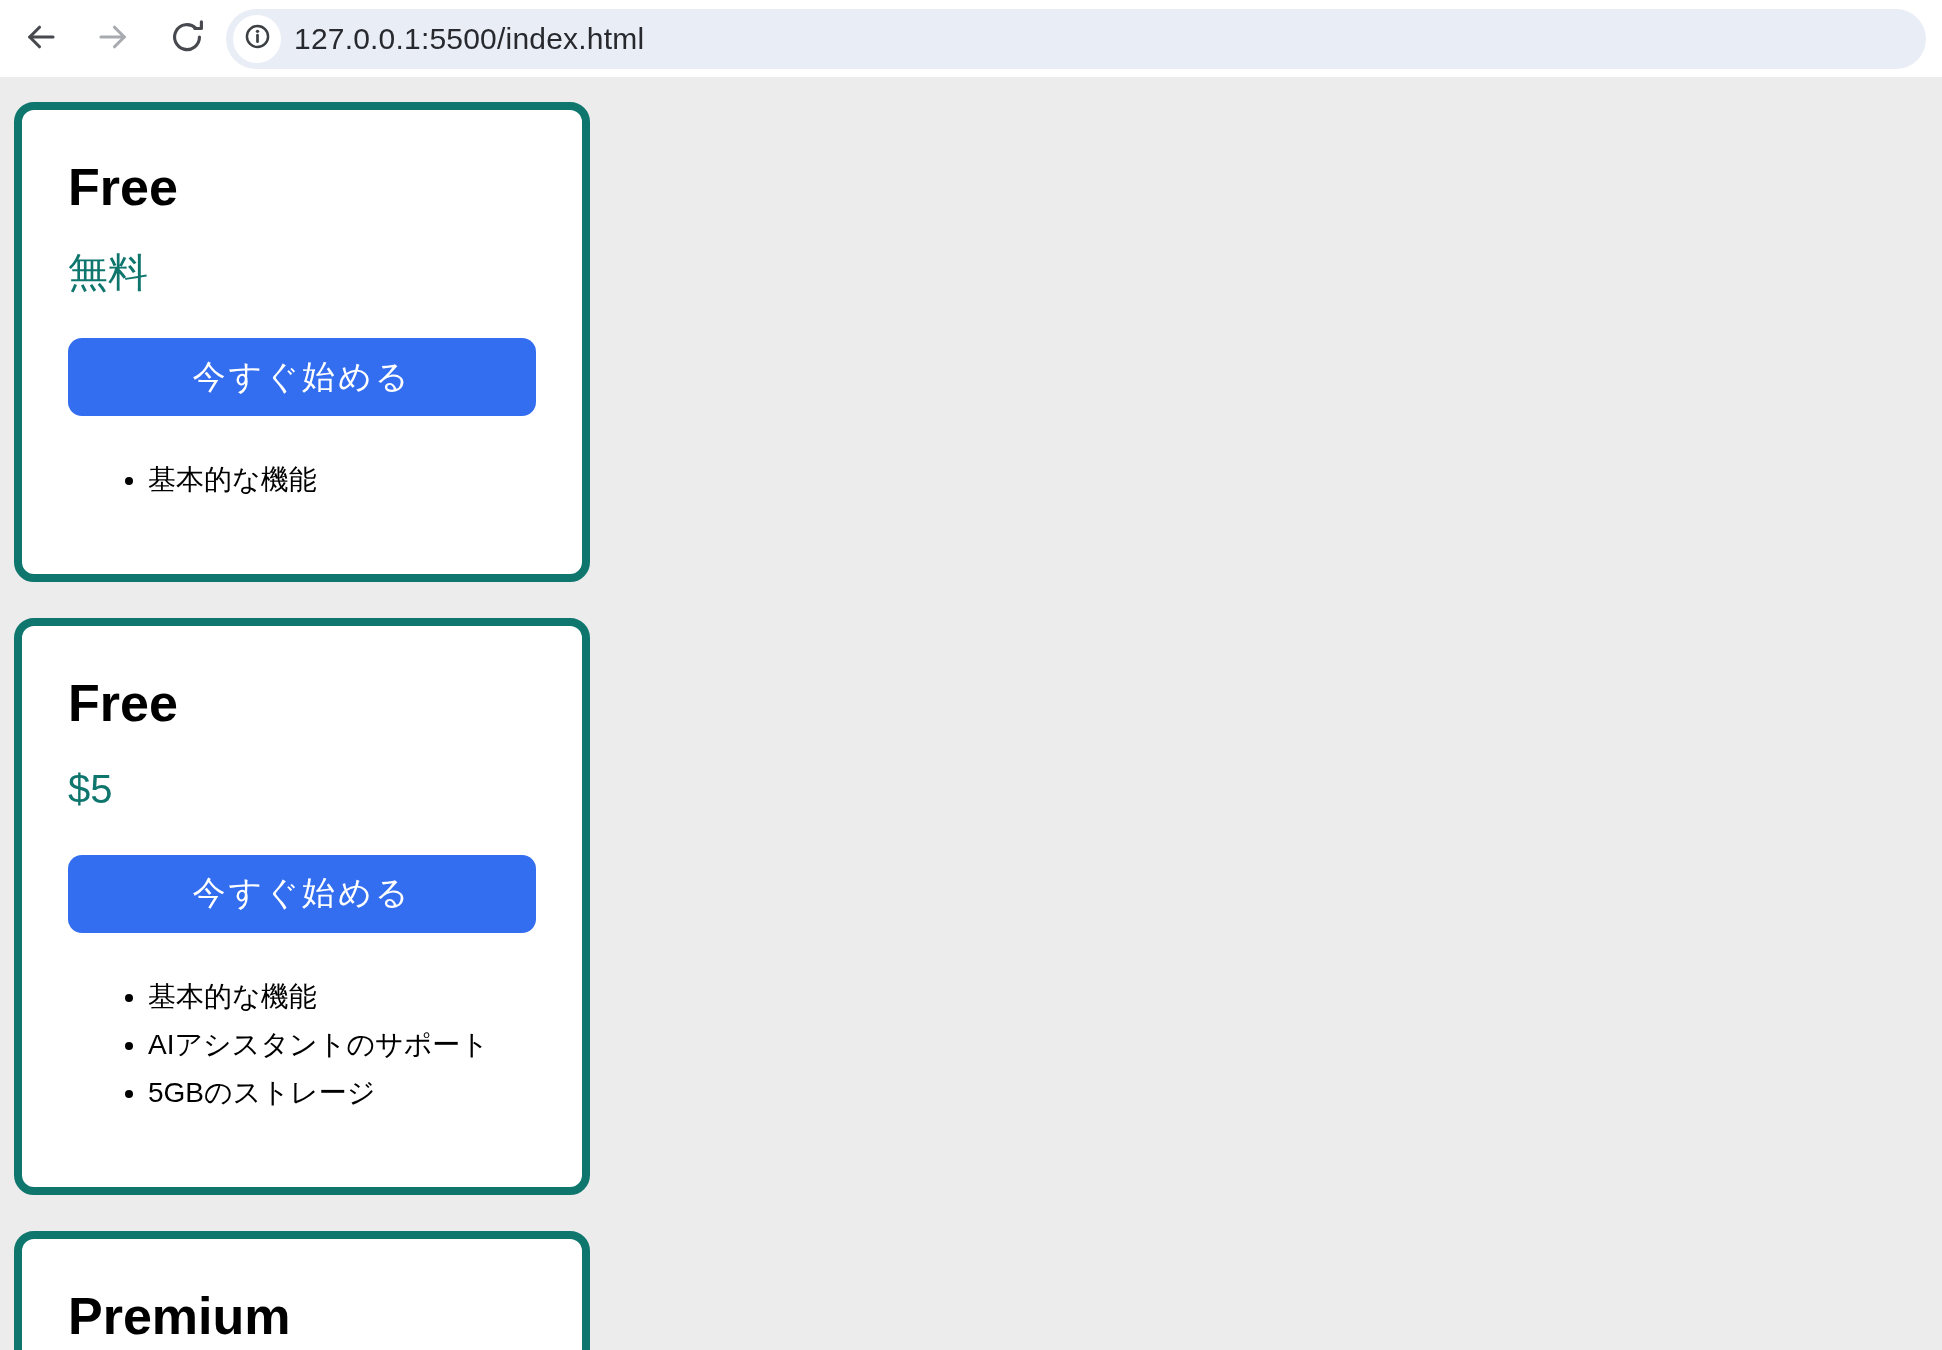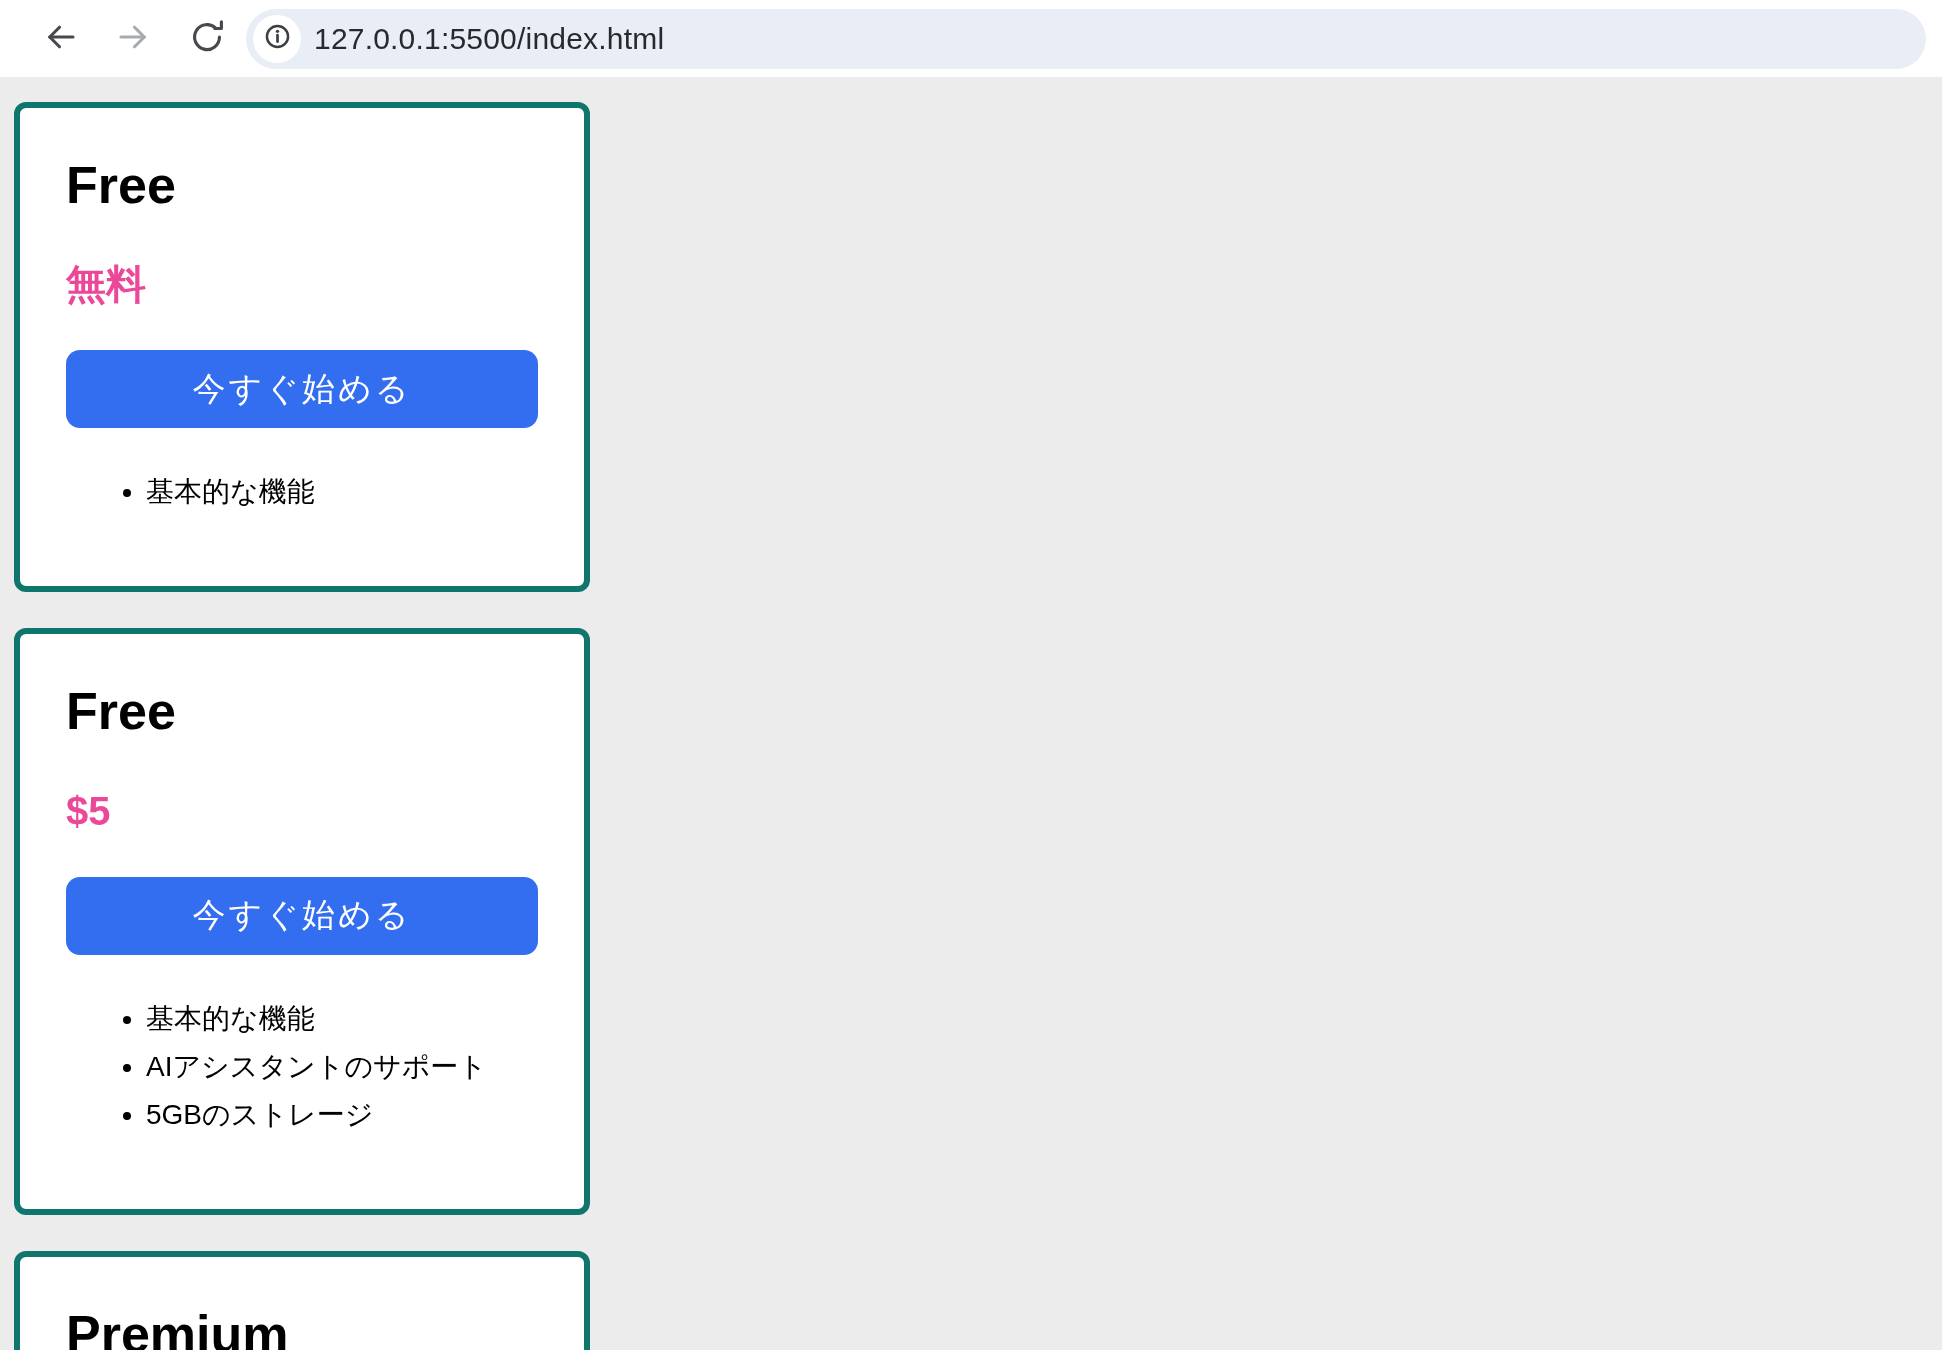--- a/index.html
+++ b/index.html
@@ -10,21 +10,20 @@
     background: #ececec;
   }
 
   
   .toolbar {
     height: 77px;
     background: #ffffff;
     display: flex;
     align-items: center;
     box-sizing: border-box;
-    padding-left: 20px;
   }
   .nav-btn {
     width: 38px; height: 38px;
     display: flex; align-items: center; justify-content: center;
     flex: 0 0 auto;
     cursor: pointer;
   }
   .nav-btn svg { width: 36px; height: 36px; }
   .btn-back    { margin-left: 22px; }
   .btn-forward { margin-left: 34px; }
@@ -63,40 +62,39 @@
   
   .page {
     height: 1273px;
     background: #ececec;
     padding: 25px 0 0 14px;
     box-sizing: border-box;
   }
   .plan-card {
     width: 576px;
     background: #ffffff;
-    border: 6px solid #0f766e;
-    border-radius: 12px;
+    border: 8px solid #0f766e;
+    border-radius: 20px;
     padding: 46px;
     box-sizing: border-box;
     margin-bottom: 36px;
   }
   .plan-card.tall { min-height: 560px; }
   .plan-name {
     margin: 0;
     font-size: 52px;
     font-weight: bold;
     color: #000;
     line-height: 1.2;
   }
   .plan-price {
-    margin: 44px 0 0;
+    margin: 30px 0 0;
     font-size: 40px;
-    color: #ec4899;
+    color: #0f766e;
     line-height: 1.2;
-    font-weight: bold;
   }
   .cta-btn {
     display: block;
     width: 100%;
     margin-top: 42px;
     height: 78px;
     border: none;
     border-radius: 14px;
     background: #336df0;
     color: #ffffff;

